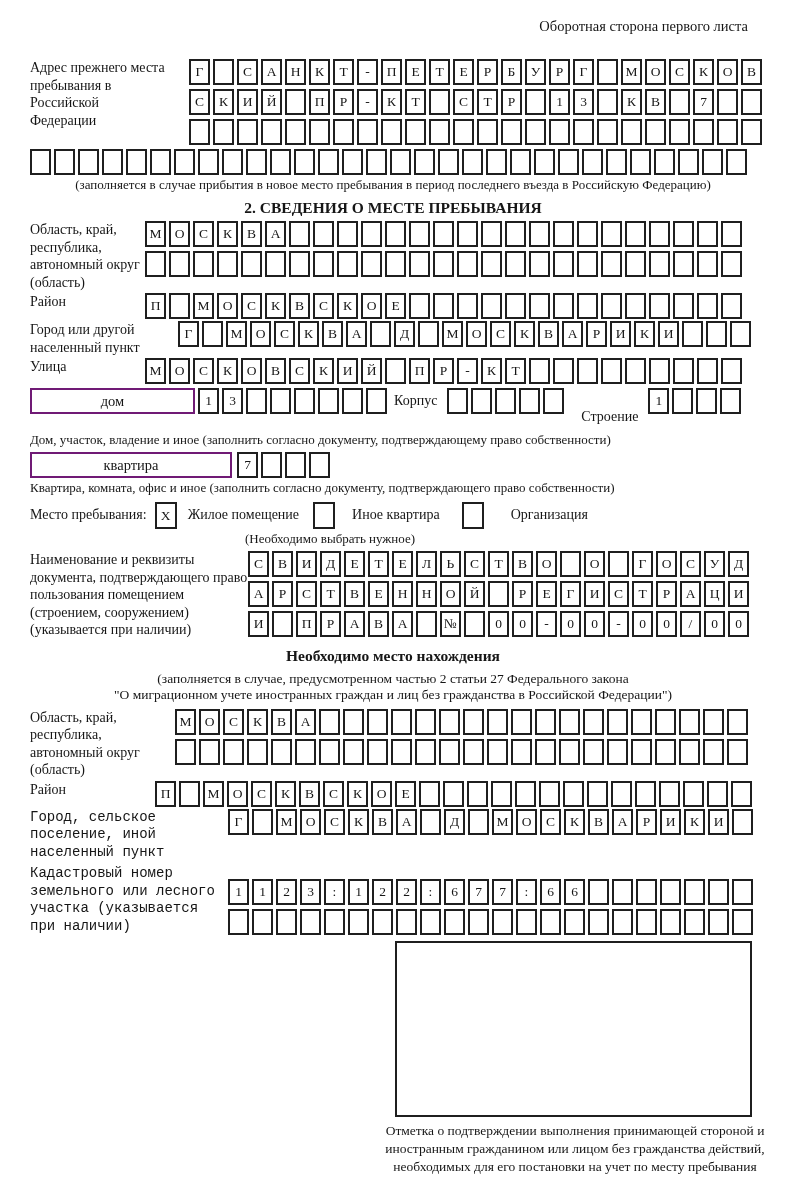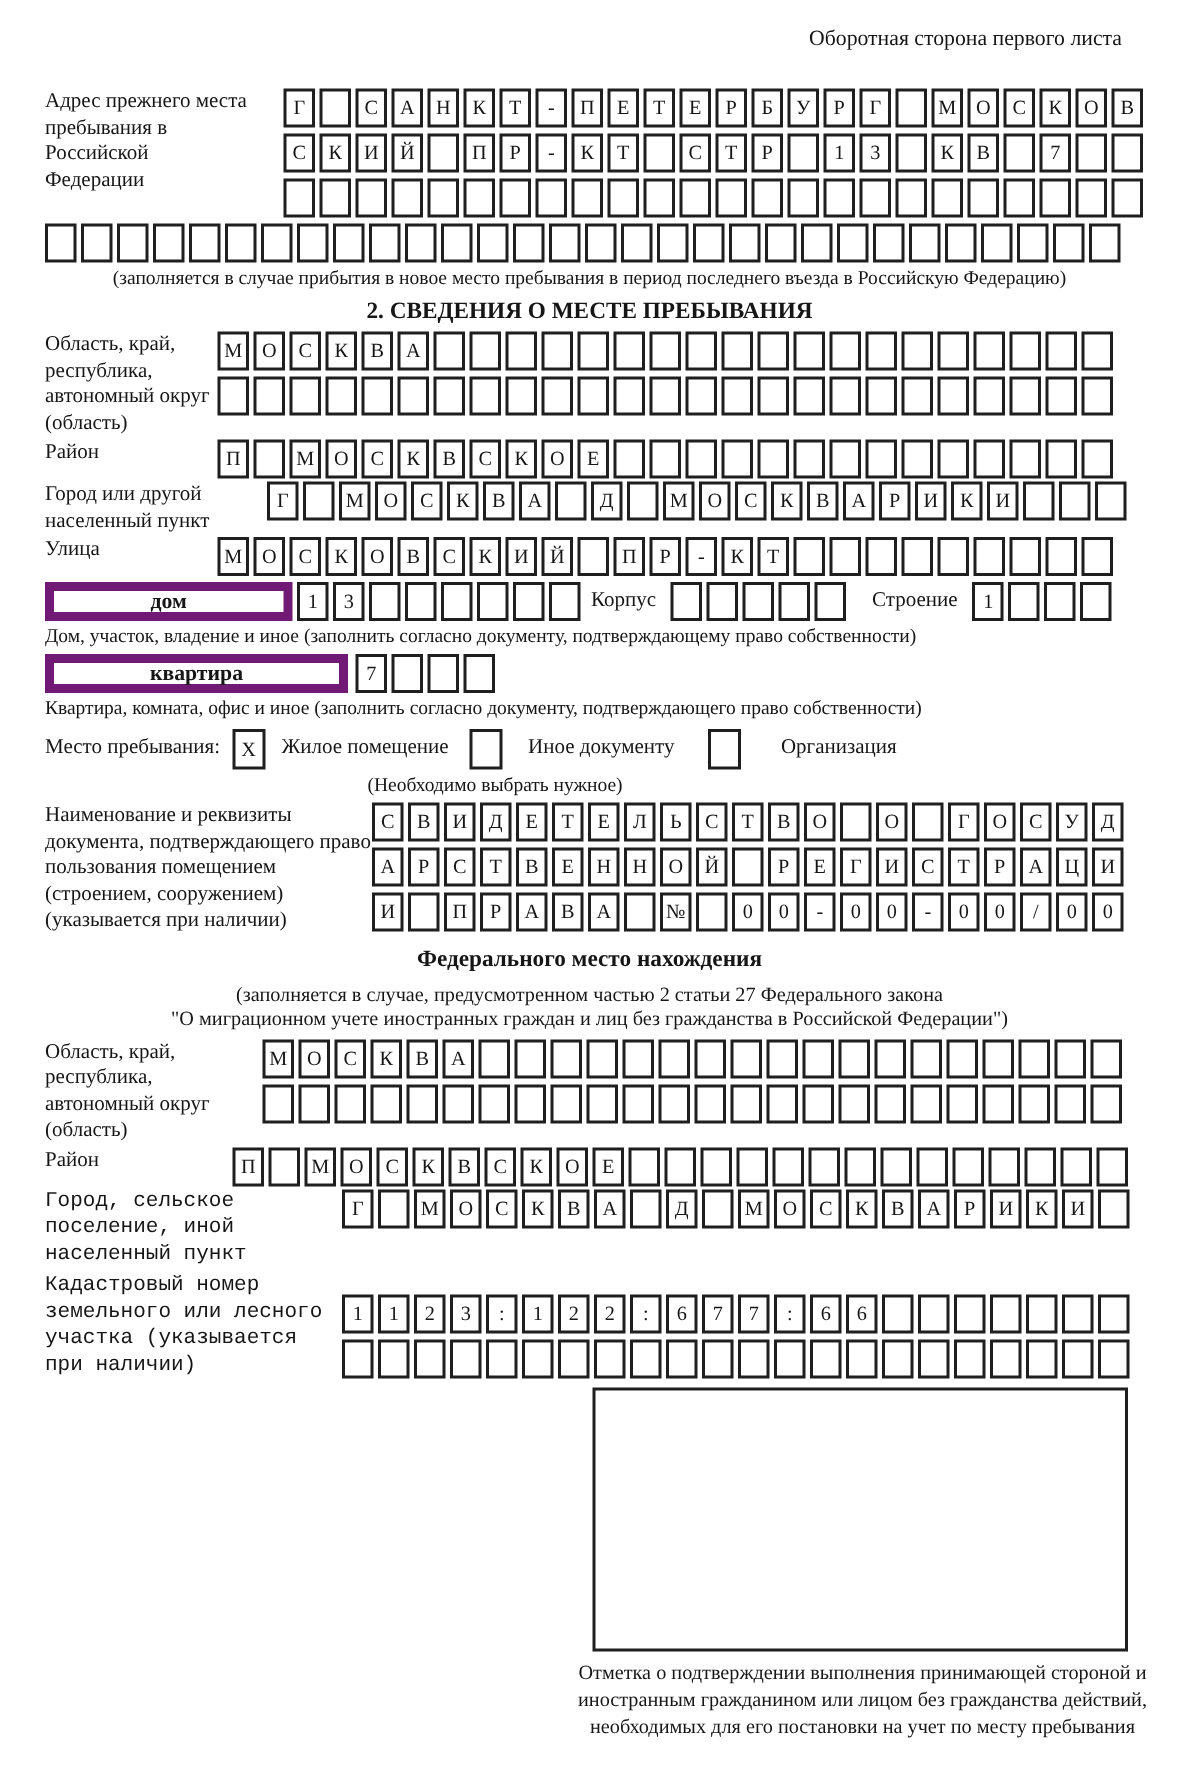--- a/index.html
+++ b/index.html
@@ -13,22 +13,22 @@
   .field{display:flex;align-items:flex-start;}
   .flabel{font-size:14px;line-height:17.5px;flex-shrink:0;}
   .rows{display:flex;flex-direction:column;gap:4px;}
   .brow{display:flex;}
   .cb{
     box-sizing:border-box;width:21px;height:26px;border:2px solid #1f1f1f;
     margin-right:3px;display:flex;align-items:center;justify-content:center;
     font-size:13.5px;flex-shrink:0;background:#fff;
   }
   .wbox{
-    box-sizing:border-box;border:6px solid #701a75;height:26px;
-    display:flex;align-items:center;justify-content:center;font-size:14.5px;flex-shrink:0;font-weight:bold;
+    box-sizing:border-box;border:2px solid #701a75;height:26px;
+    display:flex;align-items:center;justify-content:center;font-size:14.5px;flex-shrink:0;
   }
   .cap{font-size:13px;line-height:16px;}
   .cap-center{text-align:center;}
   .title{font-weight:bold;text-align:center;font-size:15.5px;}
   .inline-lbl{font-size:14px;line-height:26px;white-space:nowrap;}
   
   .w-prev{width:135px;}
   .w-sec2{width:115px;}
   .w-city1{width:148px;}
   .w-doc{width:218px;}
@@ -331,21 +331,21 @@
         <span class="cb"></span>
       </div>
     <div class="inline-lbl" style="margin:0 10px 0 4px;">Корпус</div>
     <div class="brow">
         <span class="cb"></span>
         <span class="cb"></span>
         <span class="cb"></span>
         <span class="cb"></span>
         <span class="cb"></span>
       </div>
-    <div class="inline-lbl" style="margin:0 10px 0 14px;">Строение</div>
+    <div class="inline-lbl" style="margin:16px 10px 0 14px;">Строение</div>
     <div class="brow">
         <span class="cb">1</span>
         <span class="cb"></span>
         <span class="cb"></span>
         <span class="cb"></span>
       </div>
   </div>
   <div class="cap mt2">Дом, участок, владение и иное (заполнить согласно документу, подтверждающему право собственности)</div>
 
   <div class="field mt4">
@@ -357,21 +357,21 @@
         <span class="cb"></span>
       </div>
   </div>
   <div class="cap mt2">Квартира, комната, офис и иное (заполнить согласно документу, подтверждающего право собственности)</div>
 
   <div class="field mt6" style="align-items:flex-start;">
     <div class="inline-lbl">Место пребывания:</div>
     <span class="cb" style="width:22px;height:27px;margin-left:8px;">X</span>
     <div class="inline-lbl" style="margin-left:8px;">Жилое помещение</div>
     <span class="cb" style="width:22px;height:27px;margin-left:14px;"></span>
-    <div class="inline-lbl" style="margin-left:14px;">Иное документу</div>
+    <div class="inline-lbl" style="margin-left:14px;">Иное квартира</div>
     <span class="cb" style="width:22px;height:27px;margin-left:22px;"></span>
     <div class="inline-lbl" style="margin-left:24px;">Организация</div>
   </div>
   <div class="cap mt2" style="margin-left:215px;">(Необходимо выбрать нужное)</div>
 
   <div class="field mt4">
     <div class="flabel w-doc">Наименование и реквизиты документа, подтверждающего право пользования помещением (строением, сооружением) (указывается при наличии)</div>
     <div class="rows">
       <div class="brow">
           <span class="cb">С</span>
@@ -438,21 +438,21 @@
           <span class="cb">-</span>
           <span class="cb">0</span>
           <span class="cb">0</span>
           <span class="cb">/</span>
           <span class="cb">0</span>
           <span class="cb">0</span>
         </div>
     </div>
   </div>
 
-  <div class="title mt8">Федерального место нахождения</div>
+  <div class="title mt8">Необходимо место нахождения</div>
   <div class="cap cap-center mt6" style="font-size:13.5px;">(заполняется в случае, предусмотренном частью 2 статьи 27 Федерального закона</div>
   <div class="cap cap-center" style="font-size:13.5px;">"О миграционном учете иностранных граждан и лиц без гражданства в Российской Федерации")</div>
 
   <div class="field mt6">
     <div class="flabel w-reg2">Область, край, республика, автономный округ (область)</div>
     <div class="rows">
       <div class="brow">
           <span class="cb">М</span>
           <span class="cb">О</span>
           <span class="cb">С</span>

